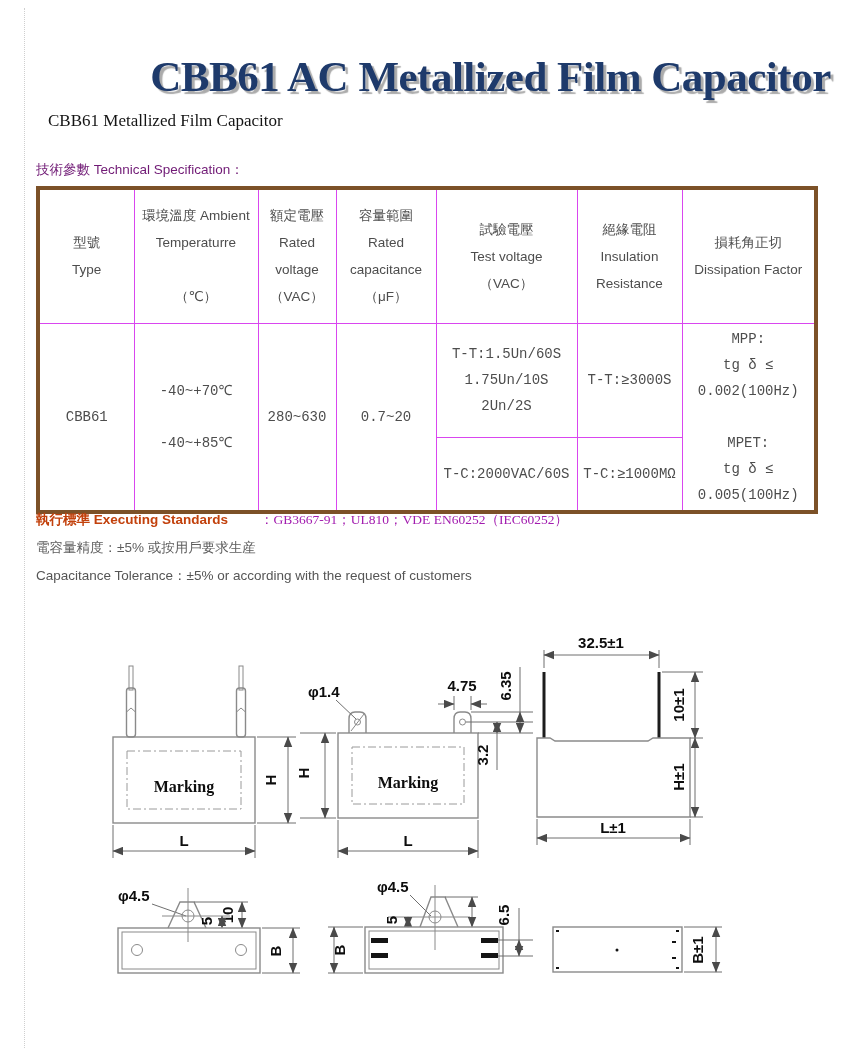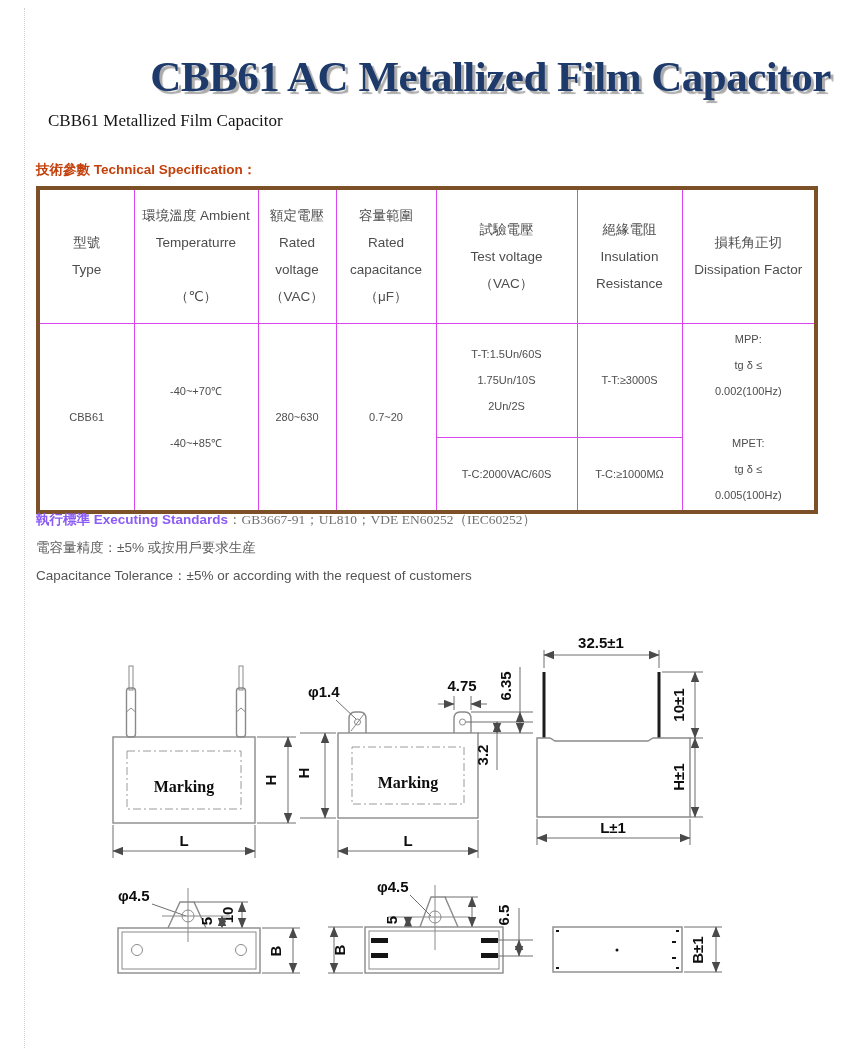--- a/index.html
+++ b/index.html
@@ -6,30 +6,30 @@
   .page{position:relative;width:841px;height:1055px;background:#fff;overflow:hidden;
         font-family:"Liberation Sans","DejaVu Sans",sans-serif;color:#333;}
   .abs{position:absolute;}
   .edge-dotted{left:24px;top:8px;height:1040px;width:0;border-left:1px dotted #cfcfcf;}
   .title{left:140px;right:0;top:52px;text-align:center;
          font-family:"Liberation Serif","DejaVu Serif",serif;font-weight:bold;
          font-size:43px;letter-spacing:-0.5px;color:#1e3a6b;
          text-shadow:3px 3px 1px #ababab;white-space:nowrap;}
   .subtitle{left:48px;top:111px;font-family:"Liberation Serif","DejaVu Serif",serif;
             font-size:17px;color:#141414;}
-  .spec-heading{left:36px;top:161px;font-size:13.5px;font-weight:bold;color:#c2410c;}
+  .spec-heading{left:36px;top:161px;font-size:13.5px;font-weight:normal;color:#701a75;}
   table.spec{position:absolute;left:36px;top:186px;width:778px;border-collapse:collapse;
              table-layout:fixed;border:4px solid #7c5128;}
   table.spec td{border:1px solid #d946ef;text-align:center;vertical-align:middle;
                 padding:2px;white-space:pre-line;color:#4d4d4d;}
   td.hcell{font-size:13.5px;line-height:27px;}
-  td.vcell{font-family:Liberation Sans, sans-serif;font-size:11px;line-height:26px;}
+  td.vcell{font-family:Liberation Mono, monospace;font-size:14px;line-height:26px;}
   .note{left:36px;font-size:13.5px;white-space:nowrap;}
-  .note-label{font-weight:bold;color:#8b5cf6;}
-  .note-val{color:#737373;font-family:"Liberation Serif","DejaVu Serif",serif;}
+  .note-label{font-weight:bold;color:#c2410c;}
+  .note-val{color:#a21caf;font-family:"Liberation Serif","DejaVu Serif",serif;margin-left:32px;}
   .note-cn{color:#5d5d5d;}
   .note-en{color:#555;}
   svg text{fill:#0d0d0d;}
   .dt{font:bold 15px "Liberation Sans","DejaVu Sans",sans-serif;}
   .mk{font:bold 16px "Liberation Serif","DejaVu Serif",serif;}
   .ol{fill:none;stroke:#8a8a8a;stroke-width:1.4;}
   .thin{fill:none;stroke:#8a8a8a;stroke-width:1;}
   .dim{fill:none;stroke:#6f6f6f;stroke-width:1;}
   .dashbox{fill:none;stroke:#9a9a9a;stroke-width:1;stroke-dasharray:8 3 2 3;}
   .lead{stroke:#1c1c1c;stroke-width:3;}

